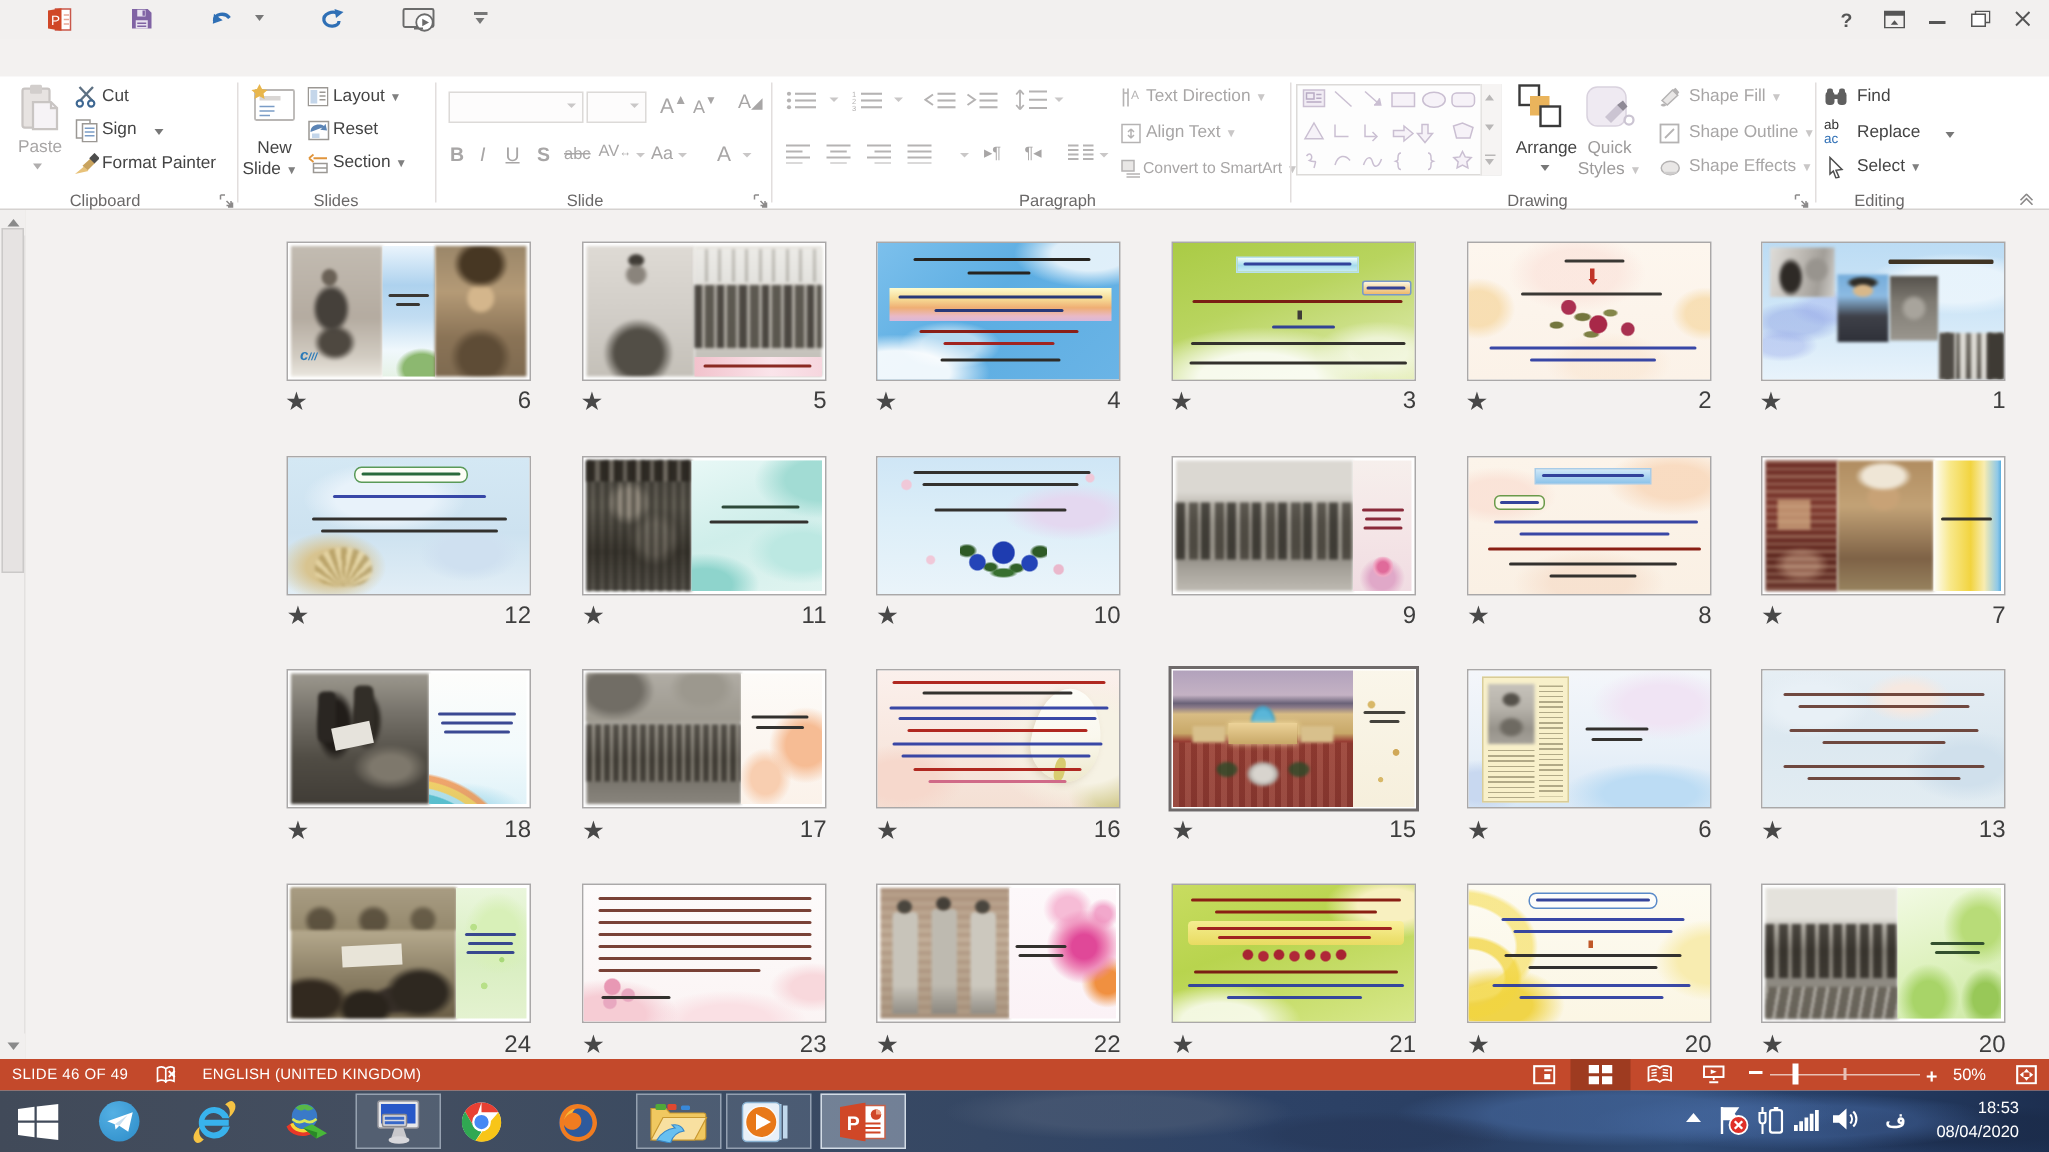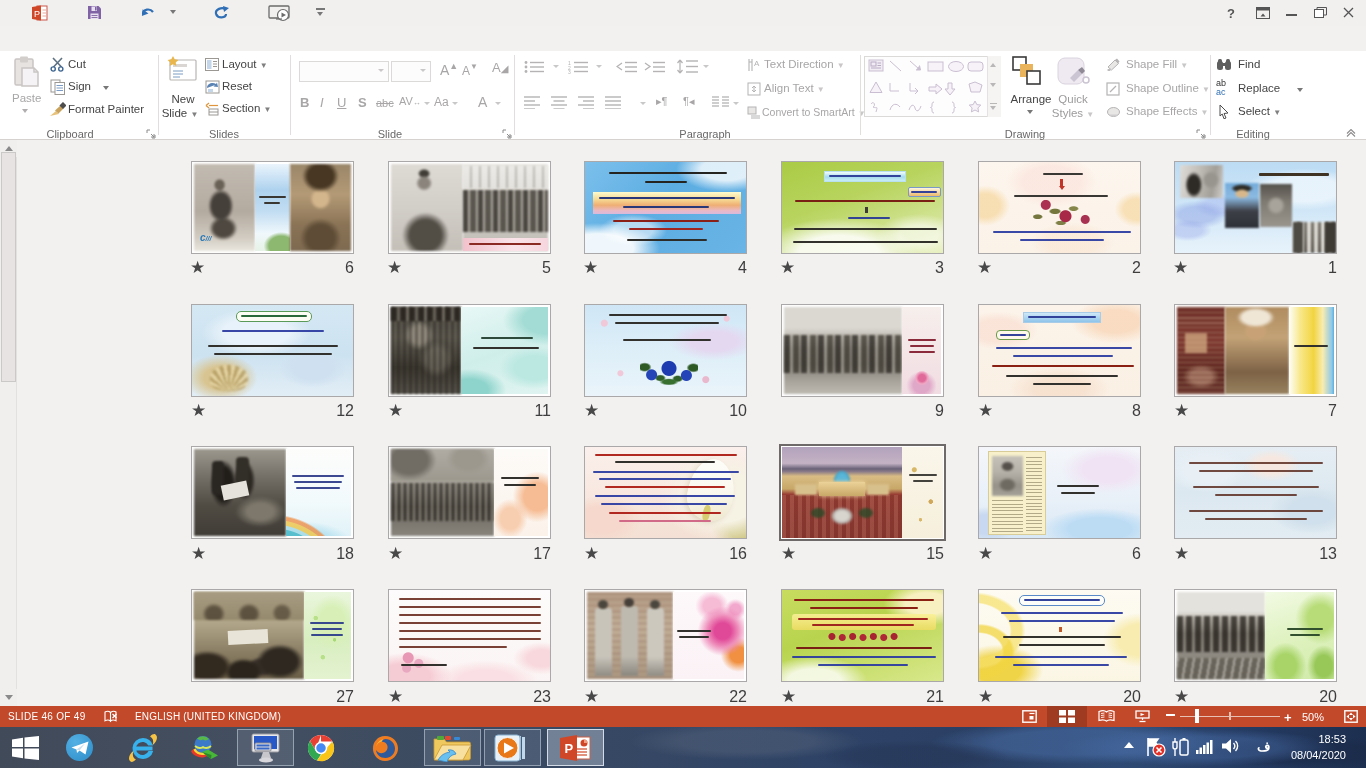--- a/index.html
+++ b/index.html
@@ -901,21 +901,21 @@
     <div class="star" style="left:388px;top:403px">★</div>
       <div class="num" style="left:388px;top:405px">17</div>
     <div class="star" style="left:584px;top:403px">★</div>
       <div class="num" style="left:584px;top:405px">16</div>
     <div class="star" style="left:781px;top:403px">★</div>
       <div class="num" style="left:781px;top:405px">15</div>
     <div class="star" style="left:978px;top:403px">★</div>
       <div class="num" style="left:978px;top:405px">6</div>
     <div class="star" style="left:1174px;top:403px">★</div>
       <div class="num" style="left:1174px;top:405px">13</div>
-    <div class="num" style="left:191px;top:548px">27</div>
+    <div class="num" style="left:191px;top:548px">24</div>
     <div class="star" style="left:388px;top:546px">★</div>
       <div class="num" style="left:388px;top:548px">23</div>
     <div class="star" style="left:584px;top:546px">★</div>
       <div class="num" style="left:584px;top:548px">22</div>
     <div class="star" style="left:781px;top:546px">★</div>
       <div class="num" style="left:781px;top:548px">21</div>
     <div class="star" style="left:978px;top:546px">★</div>
       <div class="num" style="left:978px;top:548px">20</div>
     <div class="star" style="left:1174px;top:546px">★</div>
       <div class="num" style="left:1174px;top:548px">20</div>

